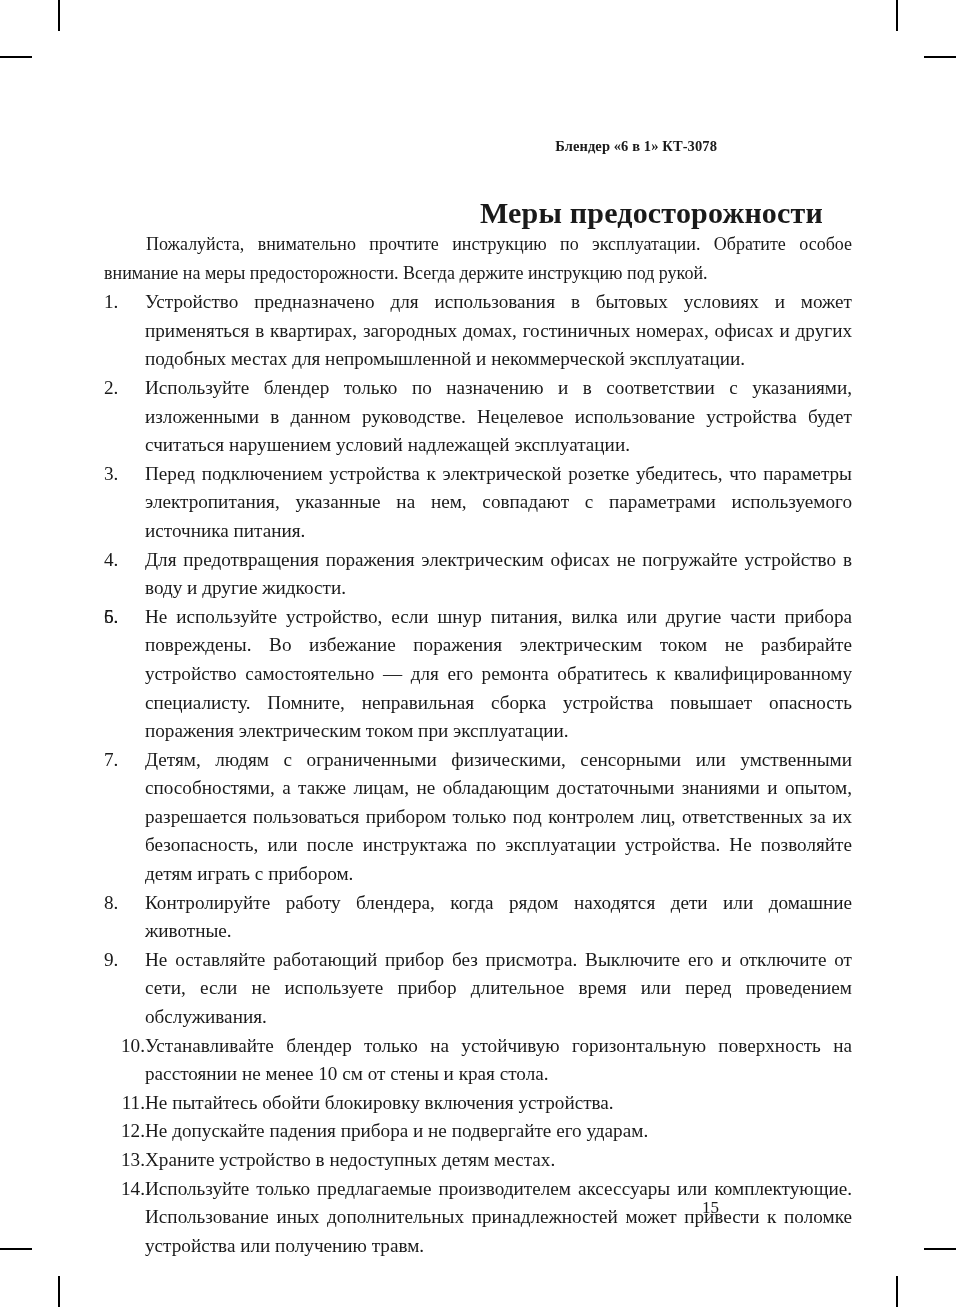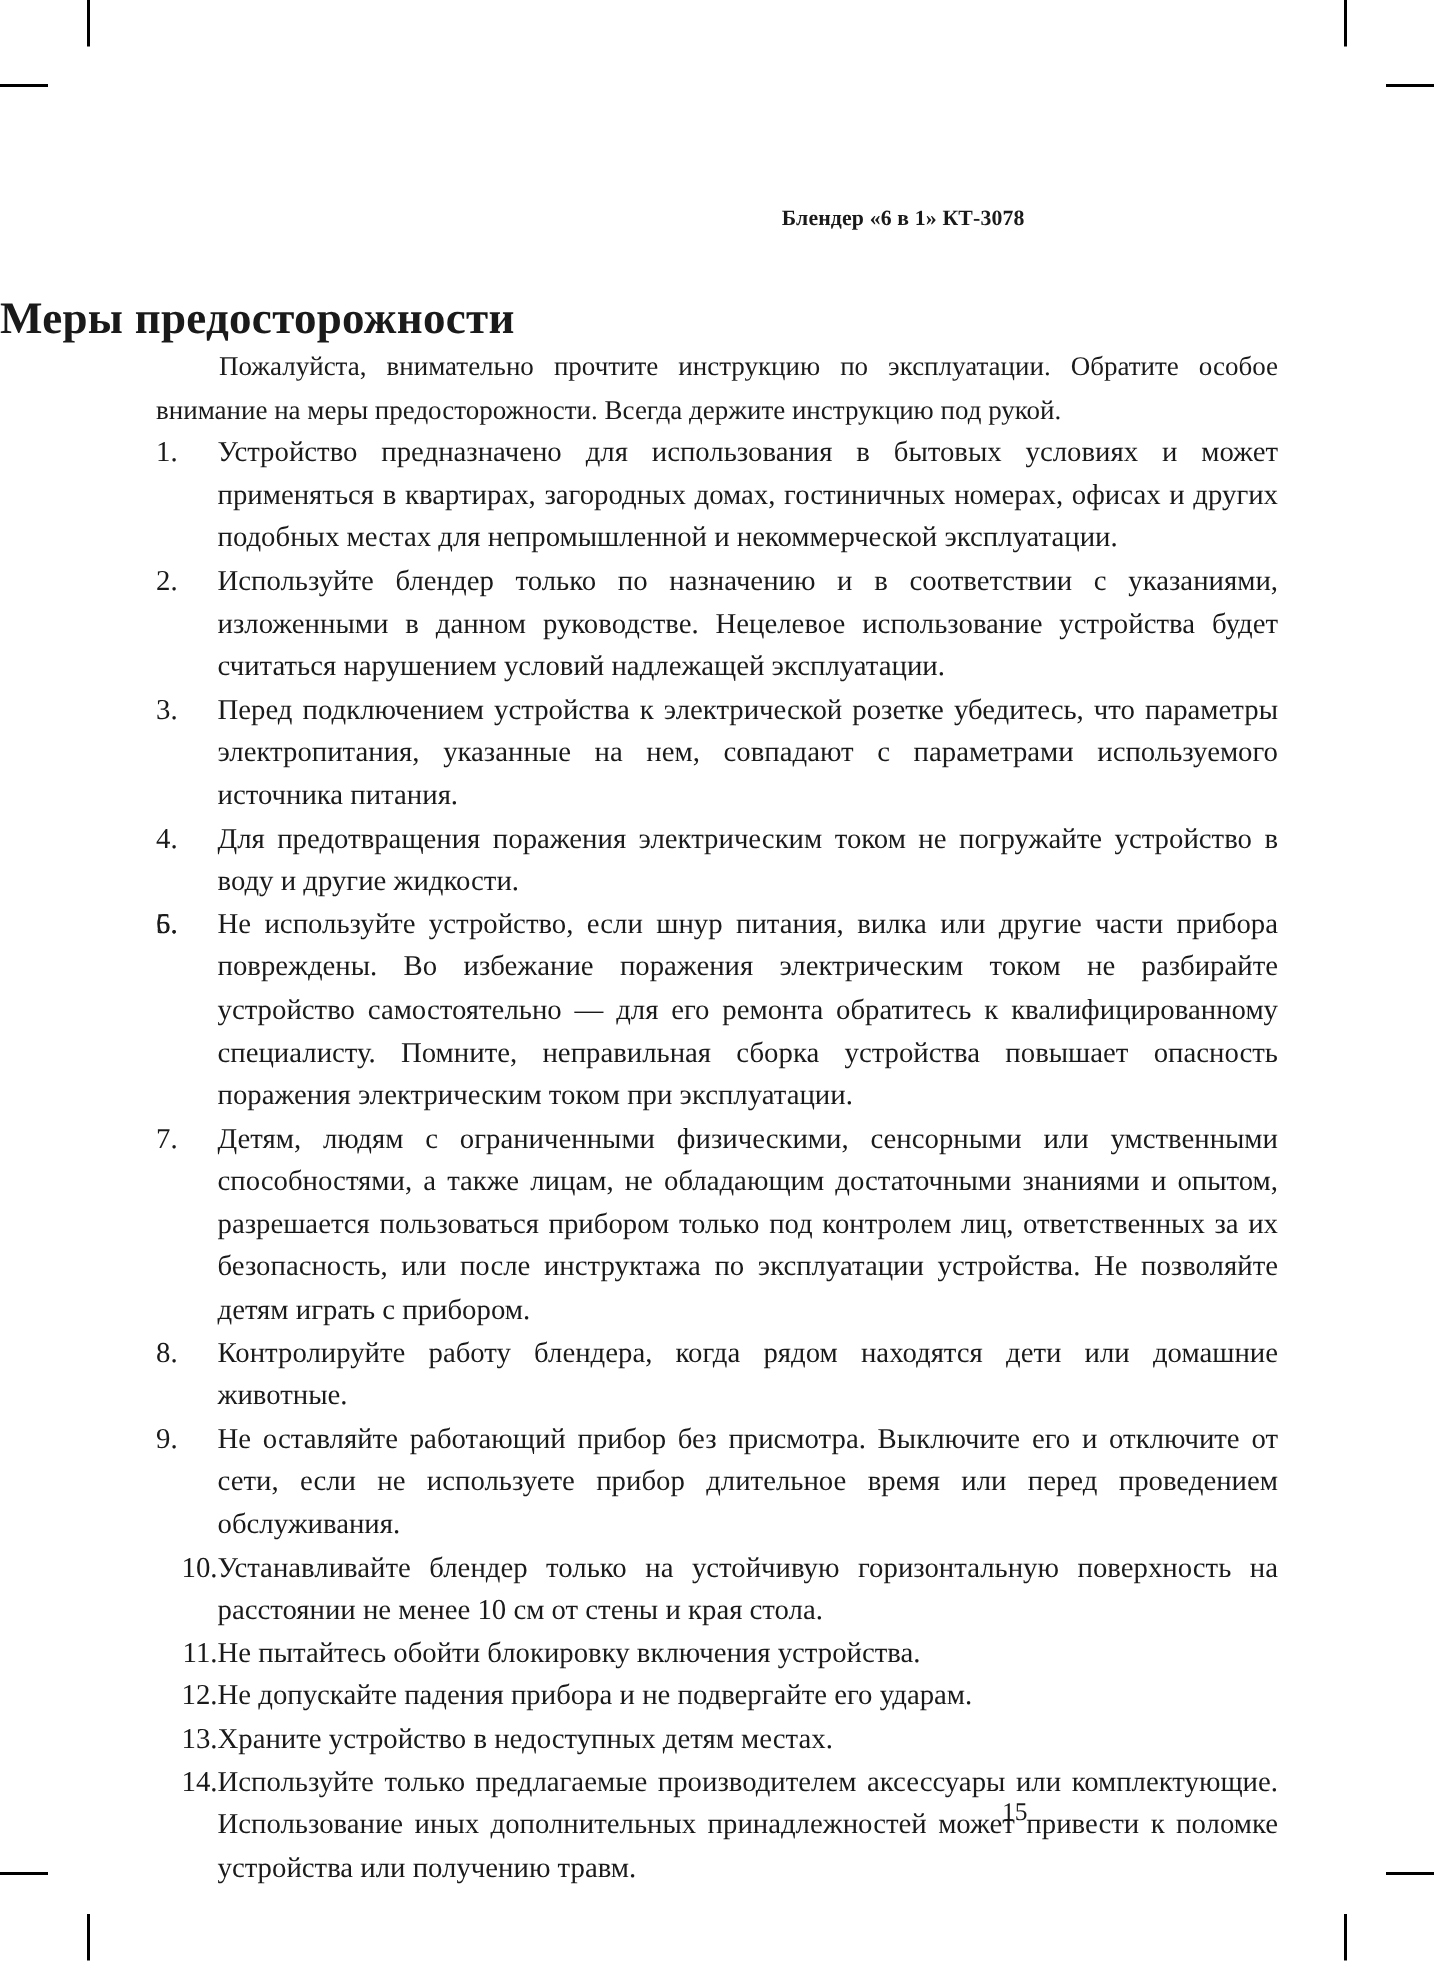--- a/index.html
+++ b/index.html
@@ -33,38 +33,39 @@
   .cm-br-v { left: 896px; top: 1276px; }
   .cm-br-h { left: 924px; top: 1248px; }
 
   
   .page {
     position: absolute;
     left: 0;
     top: 0;
     width: 789px;
     height: 1307px;
+    padding-left: 34px;
   }
 
   .running-head {
     position: absolute;
     right: 106px;
     top: 138px;
     font-size: 14.5px;
     font-weight: bold;
     letter-spacing: 0.1px;
     white-space: nowrap;
   }
 
   .page-title {
     position: absolute;
     left: 0;
     right: 0;
     top: 176px;
-    text-align: left;
+    text-align: right;
     font-size: 30px;
     font-weight: bold;
     letter-spacing: 0.2px;
   }
 
   .content {
     position: absolute;
     left: 104px;
     top: 230px;
     width: 748px;
@@ -133,21 +134,21 @@
 
   <h1 class="page-title">Меры предосторожности</h1>
 
   <div class="content">
     <p class="intro">Пожалуйста, внимательно прочтите инструкцию по эксплуатации. Обратите особое внимание на меры предосторожности. Всегда держите инструкцию под рукой.</p>
 
     <ol class="rules">
         <li><span class="num">1.</span><span>Устройство предназначено для использования в бытовых условиях и может применяться в квартирах, загородных домах, гостиничных номерах, офисах и других подобных местах для непромышленной и некоммерческой эксплуатации.</span></li>
         <li><span class="num">2.</span><span>Используйте блендер только по назначению и в соответствии с указаниями, изложенными в данном руководстве. Нецелевое использование устройства будет считаться нарушением условий надлежащей эксплуатации.</span></li>
         <li><span class="num">3.</span><span>Перед подключением устройства к электрической розетке убедитесь, что параметры электропитания, указанные на нем, совпадают с параметрами используемого источника питания.</span></li>
-        <li><span class="num">4.</span><span>Для предотвращения поражения электрическим током не погружайте устройство в воду и другие жидкости.</span></li>
+        <li><span class="num">4.</span><span>Для предотвращения поражения электрическим офисах не погружайте устройство в воду и другие жидкости.</span></li>
         <li><span class="num">5.</span></li>
         <li><span class="num">6.</span><span>Не используйте устройство, если шнур питания, вилка или другие части прибора повреждены. Во избежание поражения электрическим током не разбирайте устройство самостоятельно — для его ремонта обратитесь к квалифицированному специалисту. Помните, неправильная сборка устройства повышает опасность поражения электрическим током при эксплуатации.</span></li>
         <li><span class="num">7.</span><span>Детям, людям с ограниченными физическими, сенсорными или умственными способностями, а также лицам, не обладающим достаточными знаниями и опытом, разрешается пользоваться прибором только под контролем лиц, ответственных за их безопасность, или после инструктажа по эксплуатации устройства. Не позволяйте детям играть с прибором.</span></li>
         <li><span class="num">8.</span><span>Контролируйте работу блендера, когда рядом находятся дети или домашние животные.</span></li>
         <li><span class="num">9.</span><span>Не оставляйте работающий прибор без присмотра. Выключите его и отключите от сети, если не используете прибор длительное время или перед проведением обслуживания.</span></li>
         <li class="wide"><span class="num">10.</span><span>Устанавливайте блендер только на устойчивую горизонтальную поверхность на расстоянии не менее 10 см от стены и края стола.</span></li>
         <li class="wide"><span class="num">11.</span><span>Не пытайтесь обойти блокировку включения устройства.</span></li>
         <li class="wide"><span class="num">12.</span><span>Не допускайте падения прибора и не подвергайте его ударам.</span></li>
         <li class="wide"><span class="num">13.</span><span>Храните устройство в недоступных детям местах.</span></li>
         <li class="wide"><span class="num">14.</span><span>Используйте только предлагаемые производителем аксессуары или комплектующие. Использование иных дополнительных принадлежностей может привести к поломке устройства или получению травм.</span></li>

